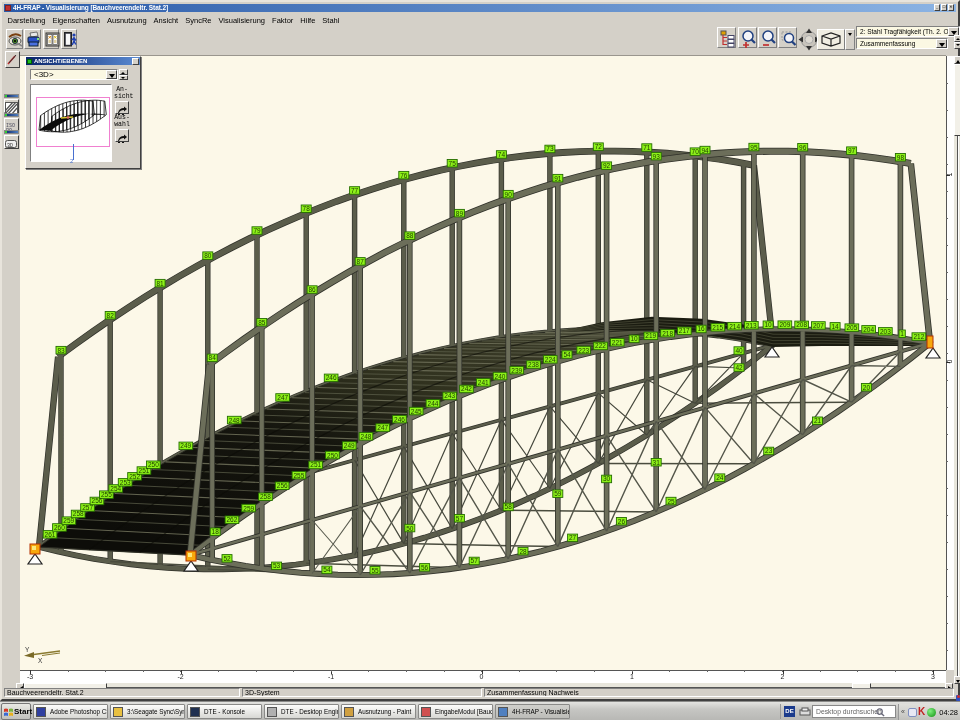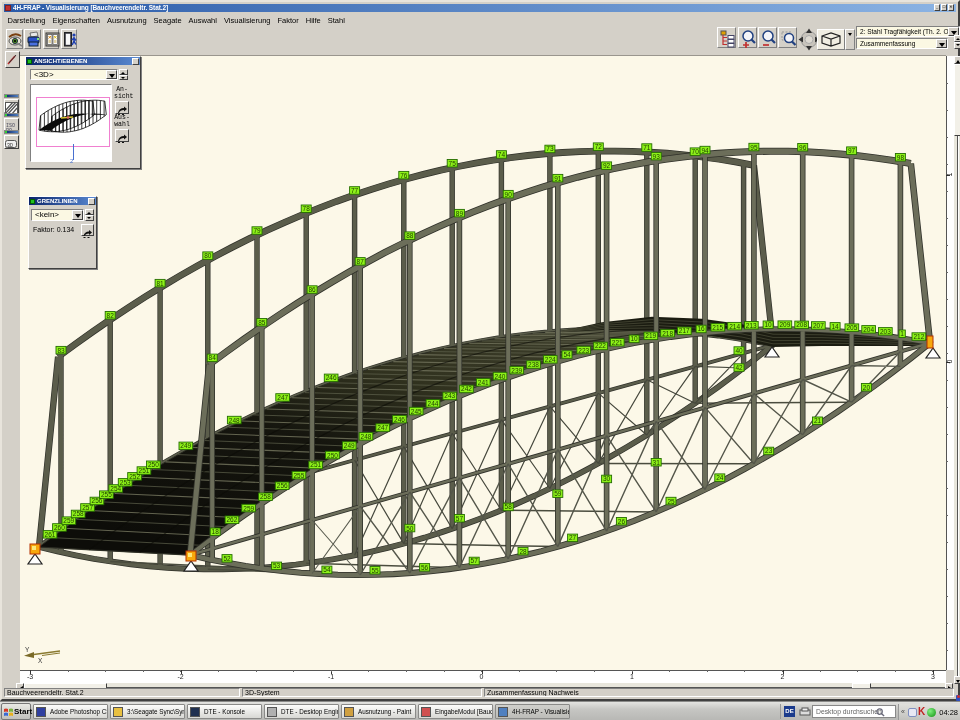--- a/index.html
+++ b/index.html
@@ -45,22 +45,22 @@
     <div class="wbtns">
       <div class="wbtn">_</div>
         <div class="wbtn">□</div>
         <div class="wbtn">✕</div>
     </div>
   </div>
   <div class="menubar">
     <span>Darstellung</span>
       <span>Eigenschaften</span>
       <span>Ausnutzung</span>
-      <span>Seagate</span>
-      <span>Auswahl</span>
+      <span>Ansicht</span>
+      <span>SyncRe</span>
       <span>Visualisierung</span>
       <span>Faktor</span>
       <span>Hilfe</span>
       <span>Stahl</span>
   </div>
   <div class="toolbar">
     <div class="tbtn" style="left:2px;top:4px;width:16.5px;height:19.5px;padding:1px 0 0 1px"><svg width="15" height="17" viewBox="0 0 15 17">
           <path d="M1,6 Q7,1 13,5" fill="none" stroke="#7a4010" stroke-width="1.8"></path>
           <ellipse cx="7" cy="10" rx="6" ry="4" fill="#e8e4d4" stroke="#555" stroke-width="1"></ellipse>
           <circle cx="7" cy="10" r="2.6" fill="#4a8a20" stroke="#234"></circle>
@@ -457,33 +457,20 @@
       <div style="position:absolute;left:89px;top:44px;width:14px;height:13px;background:#d4d0c8;border:1px solid;border-color:#fff #404040 #404040 #fff"><svg width="12" height="11" viewBox="0 0 12 11">
           <path d="M2,8 Q3,3 8,3 L8,1.5 L11,4 L8,6.5 L8,5 Q4,5 3,8 Z" fill="#111"></path>
           <path d="M2,9.5 L4,9.5 M6,9.5 L8,9.5" stroke="#111" stroke-width="1"></path>
         </svg></div>
       <div style="position:absolute;left:88px;top:57px;width:16px;font-size:6.5px;line-height:7px;text-align:center;font-family:'Liberation Mono',monospace">Aus-<br>wahl</div>
       <div style="position:absolute;left:89px;top:72px;width:14px;height:13px;background:#d4d0c8;border:1px solid;border-color:#fff #404040 #404040 #fff"><svg width="12" height="11" viewBox="0 0 12 11">
           <path d="M2,8 Q3,3 8,3 L8,1.5 L11,4 L8,6.5 L8,5 Q4,5 3,8 Z" fill="#111"></path>
           <path d="M2,9.5 L4,9.5 M6,9.5 L8,9.5" stroke="#111" stroke-width="1"></path>
         </svg></div>
     </div>
-    <div class="panel" style="left:26px;top:194px;width:69px;height:73px">
-      <div class="ptitle"><div class="pic"></div>GRENZLINIEN<div class="pbtn"></div></div>
-      <div class="combo" style="left:2px;top:12px;width:53px;height:12px;font-size:8px">&lt;kein&gt;<div class="dd"></div></div>
-      <div class="spin" style="left:56px;top:12px;height:12px">
-        <div class="up"></div>
-        <div class="dn"></div>
-      </div>
-      <div style="position:absolute;left:4px;top:29px;font-size:7px">Faktor: 0.134</div>
-      <div style="position:absolute;left:52px;top:27px;width:13px;height:12px;background:#d4d0c8;border:1px solid;border-color:#fff #404040 #404040 #fff"><svg width="11" height="10" viewBox="0 0 11 10">
-          <path d="M1.5,7 Q2.5,2.5 7,2.5 L7,1 L10,3.5 L7,6 L7,4.5 Q3.5,4.5 2.5,7 Z" fill="#111"></path>
-          <path d="M1.5,8.5 L3.5,8.5 M5.5,8.5 L7.5,8.5" stroke="#111" stroke-width="1"></path>
-        </svg></div>
-    </div>
   <div class="ruler" style="left:18px;top:668px;width:926px;height:13px;border-top:1px solid #555"></div>
     <div style="position:absolute;left:28px;top:668px;width:1px;height:4px;background:#333"></div>
     <div style="position:absolute;left:20px;top:671px;width:16px;text-align:center;font-size:7px;color:#222">-3</div>
     <div style="position:absolute;left:178.5px;top:668px;width:1px;height:4px;background:#333"></div>
     <div style="position:absolute;left:170.5px;top:671px;width:16px;text-align:center;font-size:7px;color:#222">-2</div>
     <div style="position:absolute;left:329px;top:668px;width:1px;height:4px;background:#333"></div>
     <div style="position:absolute;left:321px;top:671px;width:16px;text-align:center;font-size:7px;color:#222">-1</div>
     <div style="position:absolute;left:479.5px;top:668px;width:1px;height:4px;background:#333"></div>
     <div style="position:absolute;left:471.5px;top:671px;width:16px;text-align:center;font-size:7px;color:#222">0</div>
     <div style="position:absolute;left:630px;top:668px;width:1px;height:4px;background:#333"></div>

